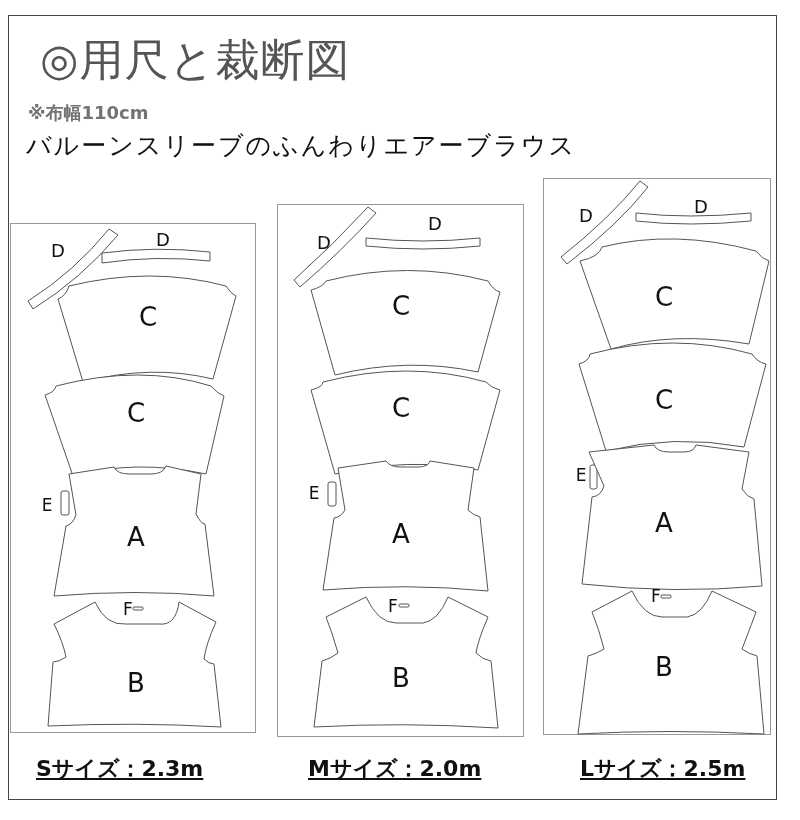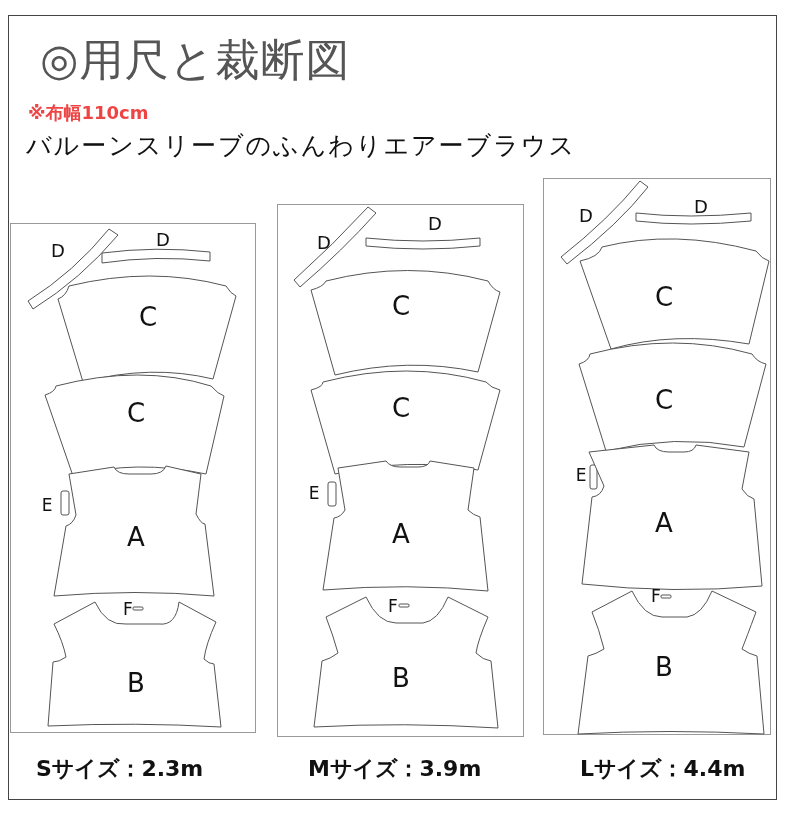--- a/index.html
+++ b/index.html
@@ -1,26 +1,26 @@
 <!DOCTYPE html>
 <html><head>
 <meta charset="utf-8">
 <style>
   html,body{margin:0;padding:0;background:#fff;}
   body{width:800px;height:820px;position:relative;overflow:hidden;font-family:"DejaVu Sans","Liberation Sans",sans-serif;color:#222;}
   .frame{position:absolute;left:8px;top:15px;width:769px;height:785px;border:1.5px solid #444;box-sizing:border-box;}
   .title{position:absolute;left:40px;top:38px;font-size:44px;color:#555;letter-spacing:1px;line-height:1;}
-  .note{position:absolute;left:28px;top:104px;font-size:18px;font-weight:bold;color:#ef4444;line-height:1;}
+  .note{position:absolute;left:28px;top:104px;font-size:18px;font-weight:bold;color:#737373;line-height:1;}
   .subtitle{position:absolute;left:26px;top:133px;font-size:25px;color:#111;letter-spacing:2px;line-height:1;}
   .panel{position:absolute;border:1.5px solid #999;box-sizing:border-box;background:#fff;}
   .panel svg{position:absolute;left:0;top:0;overflow:visible;}
   .piece{fill:#fff;stroke:#555;stroke-width:1;}
   .plabel{font-family:"DejaVu Sans","Liberation Sans",sans-serif;font-size:26px;fill:#111;text-anchor:middle;}
   .slabel{font-family:"DejaVu Sans","Liberation Sans",sans-serif;font-size:17px;fill:#111;text-anchor:middle;}
-  .size{position:absolute;top:758px;font-size:22px;font-weight:bold;color:#111;line-height:1;}
+  .size{position:absolute;top:758px;font-size:22px;font-weight:bold;color:#111;line-height:1;text-decoration:underline;}
 </style>
 </head>
 <body>
 
 <div class="frame"></div>
 
 <div class="title">◎用尺と裁断図</div>
 <div class="note">※布幅110cm</div>
 <div class="subtitle">バルーンスリーブのふんわりエアーブラウス</div>
 
@@ -88,14 +88,14 @@
     <path class="piece" d="M45,273 L110,266 Q113,273 125,273 L140,273 Q150,273 152,266 L205,273 L198,310 Q203,318 210,320 L218,407 Q130,415 38,405 L48,318 Q57,317 60,307 Z"></path>
     <text class="plabel" x="120" y="353">A</text>
     <path class="piece" d="M88,412 Q100,438 118,438 L143,438 Q158,436 168,412 L212,433 Q202,460 198,470 Q205,475 213,477 L220,555 Q125,550 34,555 L44,477 Q52,475 60,470 Q55,450 48,433 Z"></path>
     <text class="slabel" x="112" y="423">F</text>
     <rect class="piece" x="117" y="416" width="10" height="3" rx="1"></rect>
     <text class="plabel" x="120" y="497">B</text>
   </svg>
 </div>
 
 <div class="size" style="left:36px;">Sサイズ：2.3m</div>
-<div class="size" style="left:308px;">Mサイズ：3.9m</div>
-<div class="size" style="left:580px;">Lサイズ：4.4m</div>
+<div class="size" style="left:308px;">Mサイズ：2.0m</div>
+<div class="size" style="left:580px;">Lサイズ：2.5m</div>
 
 </body></html>

